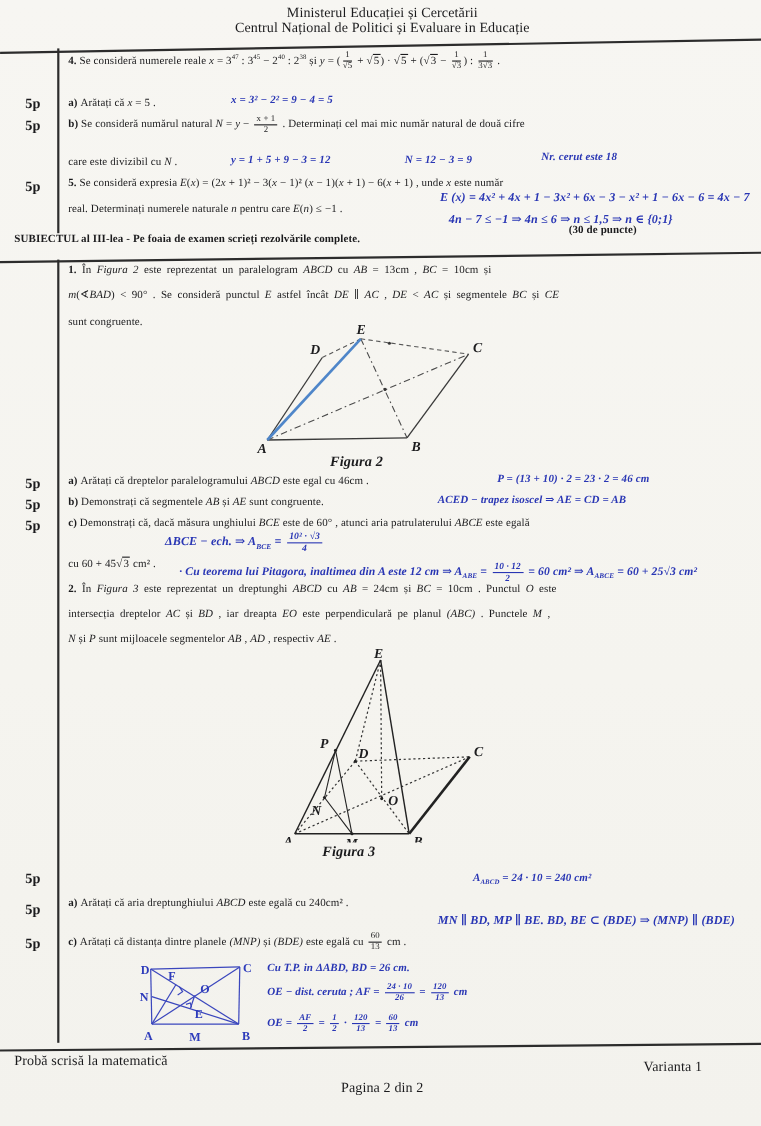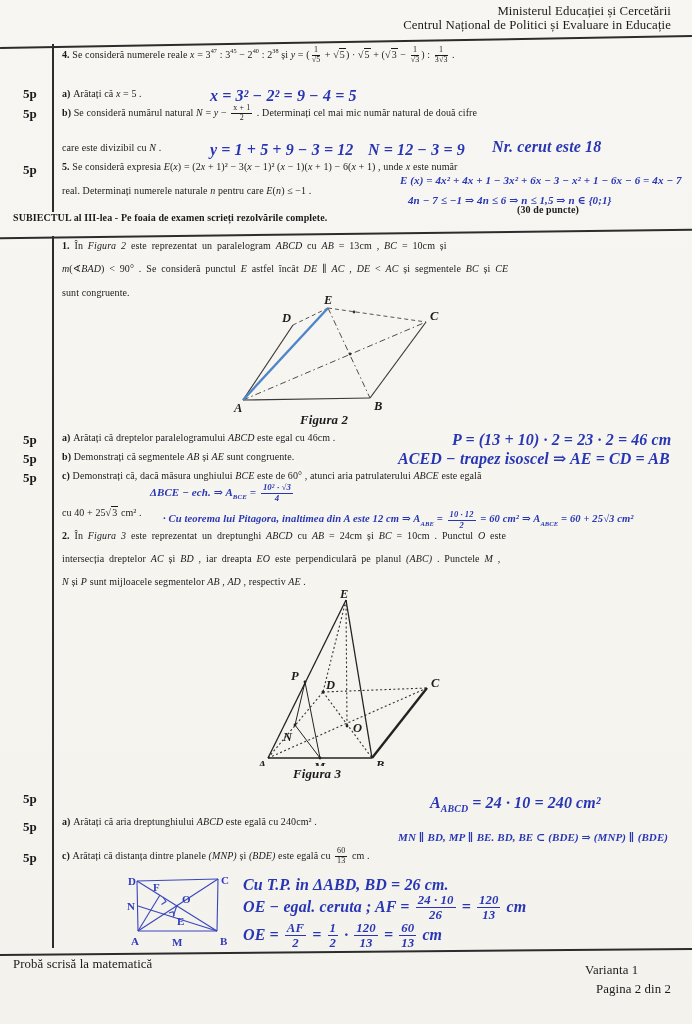--- a/index.html
+++ b/index.html
@@ -1,26 +1,26 @@
 <!DOCTYPE html>
 <html><head>
 <meta charset="utf-8">
 <style>
   html,body{margin:0;padding:0;background:#e8e6e1;}
   .page{position:relative;width:692px;height:1024px;margin:0 auto;
         background:linear-gradient(180deg,#f7f6f2 0%,#f5f4ef 60%,#f3f2ed 100%);
         font-family:"Liberation Serif","DejaVu Serif",serif;color:#1b1b1d;overflow:hidden;}
   .ln{position:absolute;white-space:nowrap;font-size:10px;line-height:1.22;letter-spacing:.1px;}
-  .ctr{left:0;width:671px;text-align:right;}
+  .ctr{left:12px;width:671px;text-align:center;}
   .hd{font-size:12.8px;}
   .ws{word-spacing:2.2px;}
   .b{font-weight:700;}
   .i{font-style:italic;}
   .pts{font-weight:700;font-size:13px;}
-  .sol{color:#2936b4;font-weight:700;font-style:italic;font-size:16px;}
+  .sol{color:#2936b4;font-weight:700;font-style:italic;font-size:10px;}
   .sm{font-size:11px;}
   .xs{font-size:10.6px;}
   .cap{font-weight:700;font-style:italic;font-size:13px;}
   .hrule{position:absolute;height:1.6px;background:#2c2c2c;}
   .vrule{position:absolute;width:1.6px;background:#2c2c2c;}
   sup,sub{font-size:.62em;line-height:0;}
   .fr{display:inline-block;vertical-align:middle;text-align:center;font-size:.8em;line-height:1.12;margin:0 2px;}
   .fr .nu{display:block;border-bottom:1px solid currentColor;padding:0 2px;}
   .fr .de{display:block;}
   .sq{white-space:nowrap;}
@@ -99,21 +99,21 @@
     <text x="146" y="116">B</text>
   </svg>
   <div class="ln cap" style="left:300px;top:412px">Figura 2</div>
 
   <div class="ln" style="left:62px;top:432px"><span class="b">a) </span><span>Arătați că dreptelor paralelogramului </span><span class="i">ABCD</span><span> este egal cu </span><span>46cm .</span></div>
   <div class="ln sol" style="left:452px;top:430px"><span>P = (13 + 10) · 2 = 23 · 2 = 46 cm</span></div>
   <div class="ln" style="left:62px;top:451px"><span class="b">b) </span><span>Demonstrați că segmentele </span><span class="i">AB</span><span> și </span><span class="i">AE</span><span> sunt congruente.</span></div>
   <div class="ln sol" style="left:398px;top:449px"><span>ACED − trapez isoscel ⇒ AE = CD = AB</span></div>
   <div class="ln" style="left:62px;top:470px"><span class="b">c) </span><span>Demonstrați că, dacă măsura unghiului </span><span class="i">BCE</span><span> este de 60° , atunci aria patrulaterului </span><span class="i">ABCE</span><span> este egală</span></div>
   <div class="ln sol sm" style="left:150px;top:483px"><span>ΔBCE − ech. ⇒ A</span><sub>BCE</sub><span> = </span><span class="fr"><span class="nu">10² · √3</span><span class="de">4</span></span></div>
-  <div class="ln" style="left:62px;top:507px"><span>cu  40 + 25</span><span class="sq"><span>√</span><span class="rad">3</span></span><span> cm² .</span></div>
+  <div class="ln" style="left:62px;top:507px"><span>cu  60 + 45</span><span class="sq"><span>√</span><span class="rad">3</span></span><span> cm² .</span></div>
   <div class="ln sol xs" style="left:163px;top:510px"><span>· Cu teorema lui Pitagora, inaltimea din A este 12 cm ⇒ A</span><sub>ABE</sub><span> = </span><span class="fr"><span class="nu">10 · 12</span><span class="de">2</span></span><span> = 60 cm² ⇒ A</span><sub>ABCE</sub><span> = 60 + 25√3 cm²</span></div>
 
   <div class="ln ws" style="left:62px;top:530px"><span class="b">2. </span><span>În </span><span class="i">Figura 3</span><span> este reprezentat un dreptunghi </span><span class="i">ABCD</span><span> cu </span><span class="i">AB</span><span> = 24cm  și  </span><span class="i">BC</span><span> = 10cm . Punctul </span><span class="i">O</span><span> este</span></div>
   <div class="ln ws" style="left:62px;top:553px"><span>intersecția dreptelor </span><span class="i">AC</span><span> și </span><span class="i">BD</span><span> , iar dreapta </span><span class="i">EO</span><span> este perpendiculară pe planul </span><span class="i">(ABC)</span><span> . Punctele </span><span class="i">M</span><span> ,</span></div>
   <div class="ln" style="left:62px;top:576px"><span class="i">N</span><span> și </span><span class="i">P</span><span> sunt mijloacele segmentelor </span><span class="i">AB</span><span> ,  </span><span class="i">AD</span><span> , respectiv </span><span class="i">AE</span><span> .</span></div>
 
   <svg class="figsvg" style="left:238px;top:588px" width="295" height="178" viewBox="0 0 295 178">
     <g stroke="#333" stroke-width="1.1" fill="none" stroke-dasharray="2 2.4">
       <line x1="30" y1="170" x2="85" y2="104"></line>
       <line x1="85" y1="104" x2="189" y2="100"></line>
@@ -175,21 +175,21 @@
     <text x="118" y="14">C</text>
     <text x="24" y="40">N</text>
     <text x="28" y="75">A</text>
     <text x="69" y="76">M</text>
     <text x="117" y="75">B</text>
     <text x="79" y="33">O</text>
     <text x="50" y="21">F</text>
     <text x="74" y="55">E</text>
   </svg>
   <div class="ln sol" style="left:243px;top:875px"><span>Cu T.P. in ΔABD, BD = 26 cm.</span></div>
-  <div class="ln sol" style="left:243px;top:893px"><span>OE − egal. ceruta ;  AF = </span><span class="fr"><span class="nu">24 · 10</span><span class="de">26</span></span><span> = </span><span class="fr"><span class="nu">120</span><span class="de">13</span></span><span> cm</span></div>
+  <div class="ln sol" style="left:243px;top:893px"><span>OE − dist. ceruta ;  AF = </span><span class="fr"><span class="nu">24 · 10</span><span class="de">26</span></span><span> = </span><span class="fr"><span class="nu">120</span><span class="de">13</span></span><span> cm</span></div>
   <div class="ln sol" style="left:243px;top:921px"><span>OE = </span><span class="fr"><span class="nu">AF</span><span class="de">2</span></span><span> = </span><span class="fr"><span class="nu">1</span><span class="de">2</span></span><span> · </span><span class="fr"><span class="nu">120</span><span class="de">13</span></span><span> = </span><span class="fr"><span class="nu">60</span><span class="de">13</span></span><span> cm</span></div>
 
   <div class="hrule" style="left:0;top:951px;width:692px;transform:rotate(-.5deg)"></div>
   <div class="ln hd" style="left:13px;top:957px">Probă scrisă la matematică</div>
   <div class="ln hd" style="left:585px;top:963px">Varianta 1</div>
   <div class="ln ctr hd" style="top:982px">Pagina 2 din 2</div>
 
 </div>
 
 </body></html>

